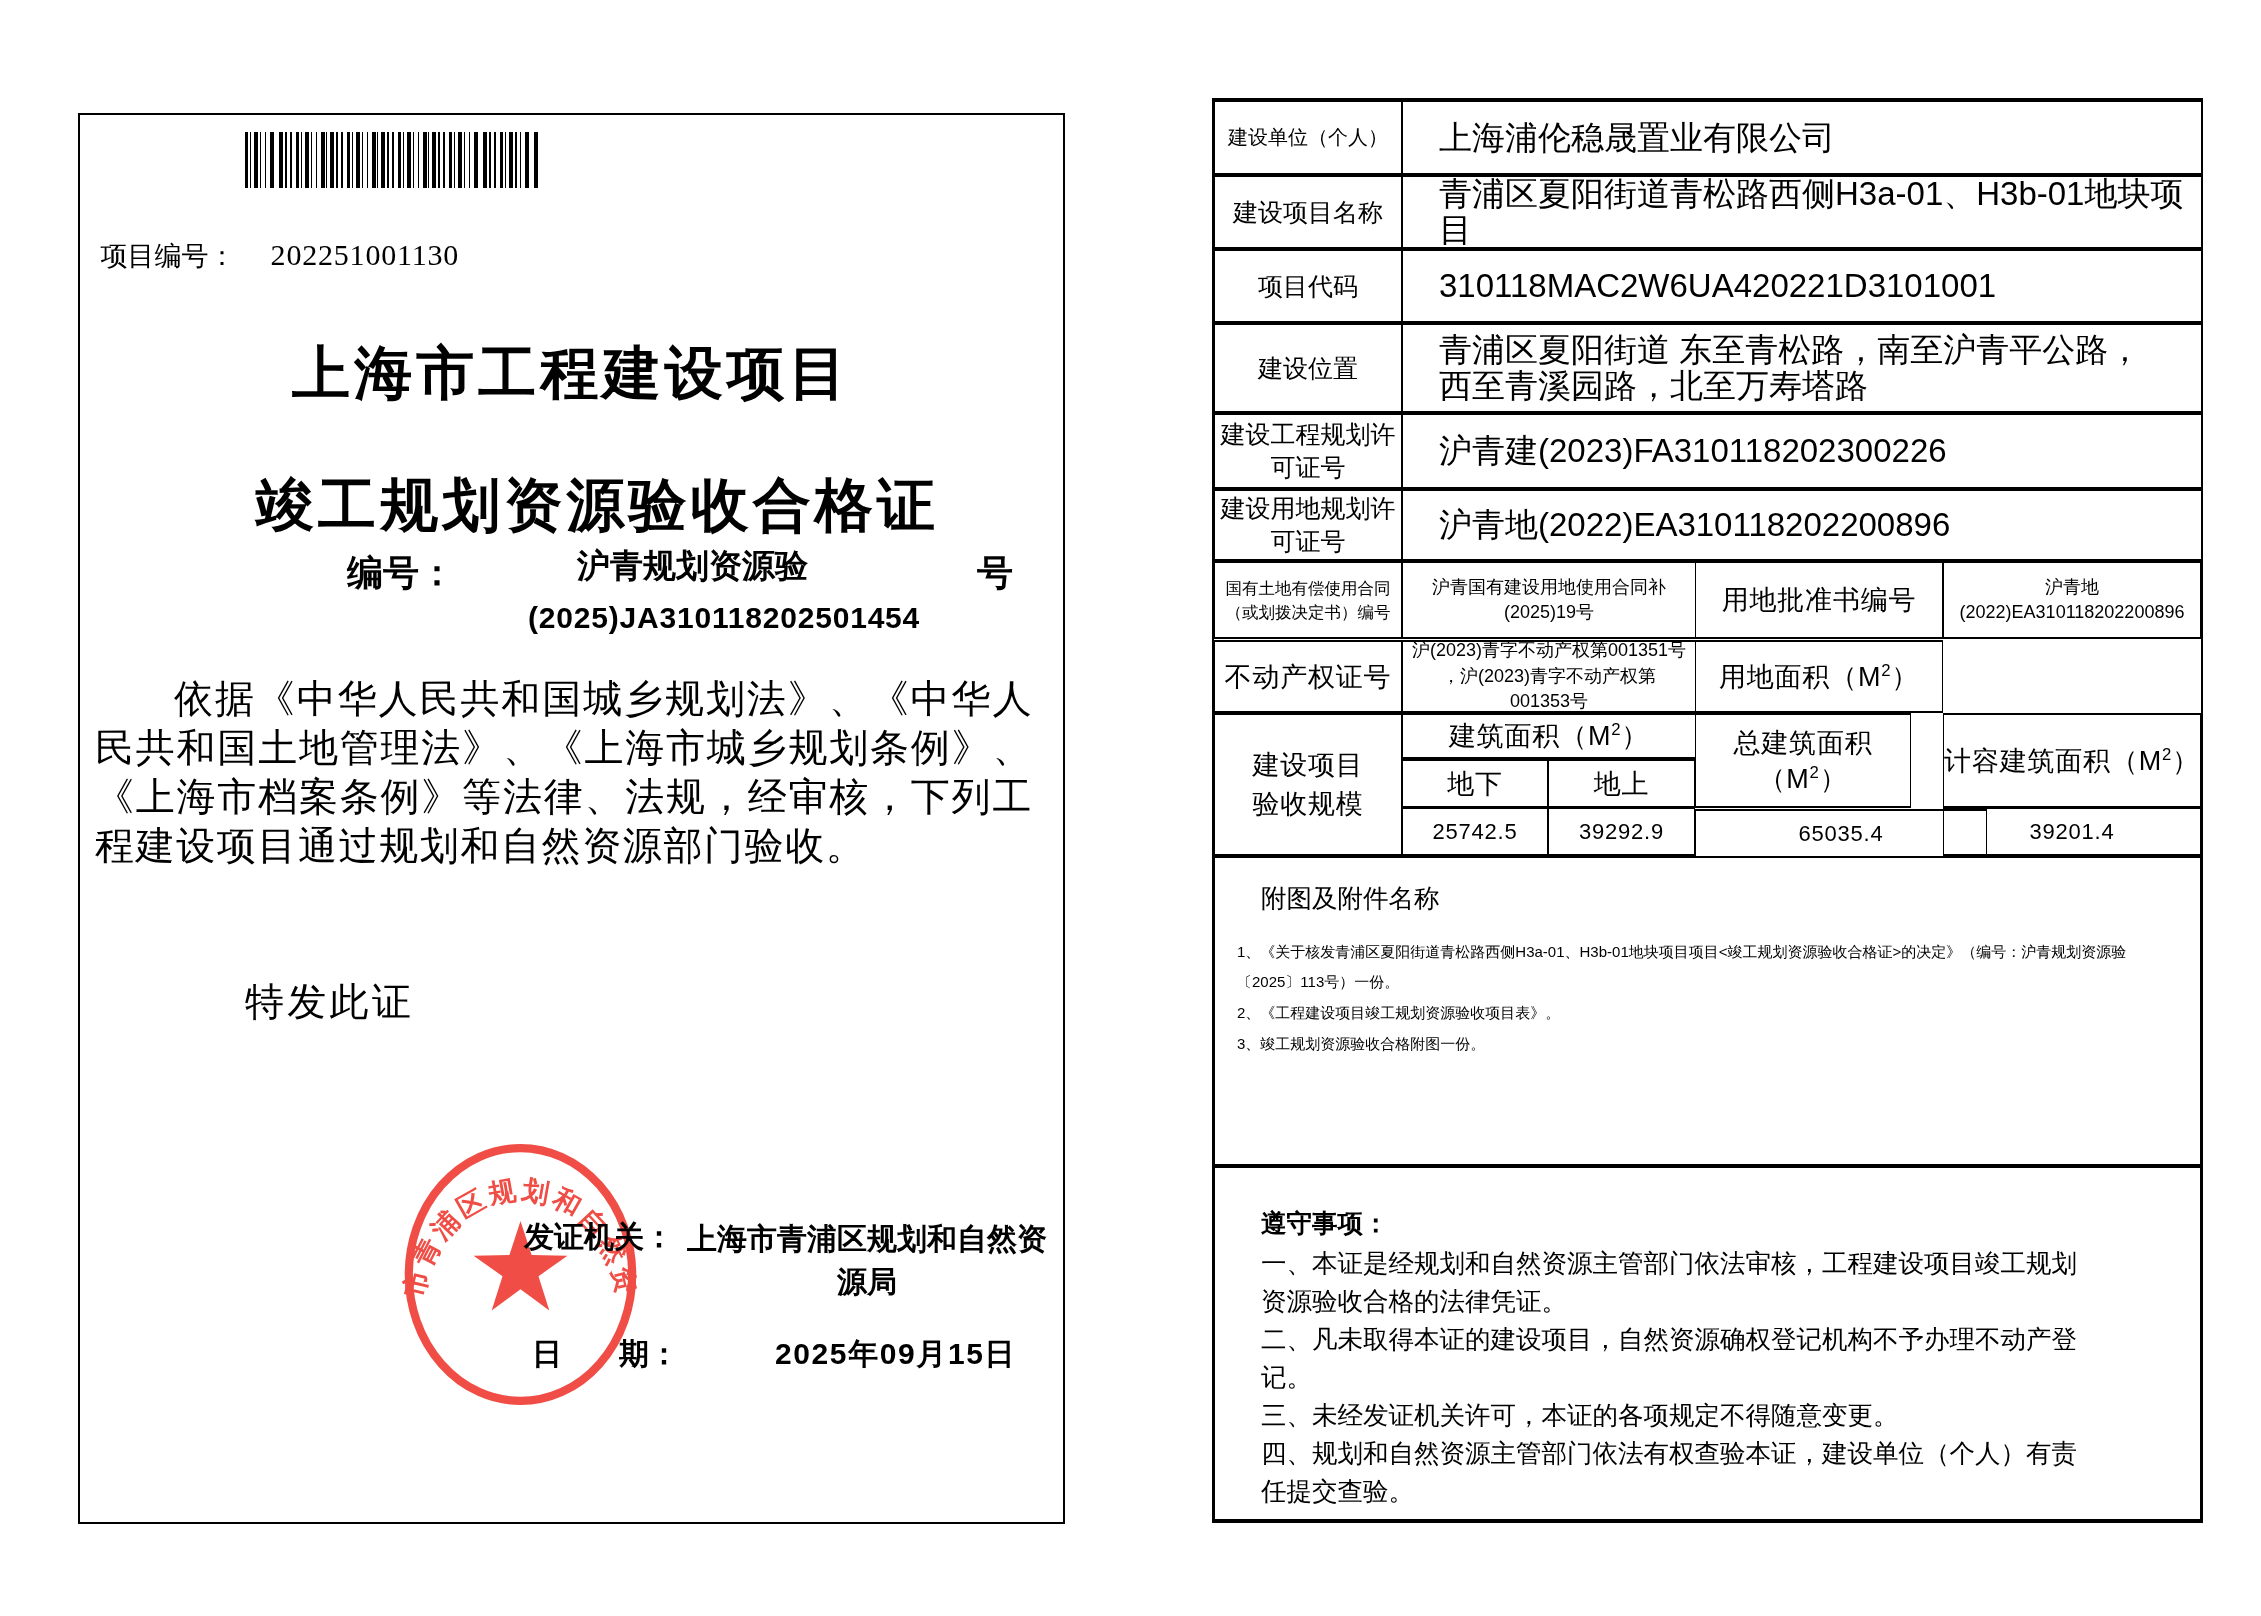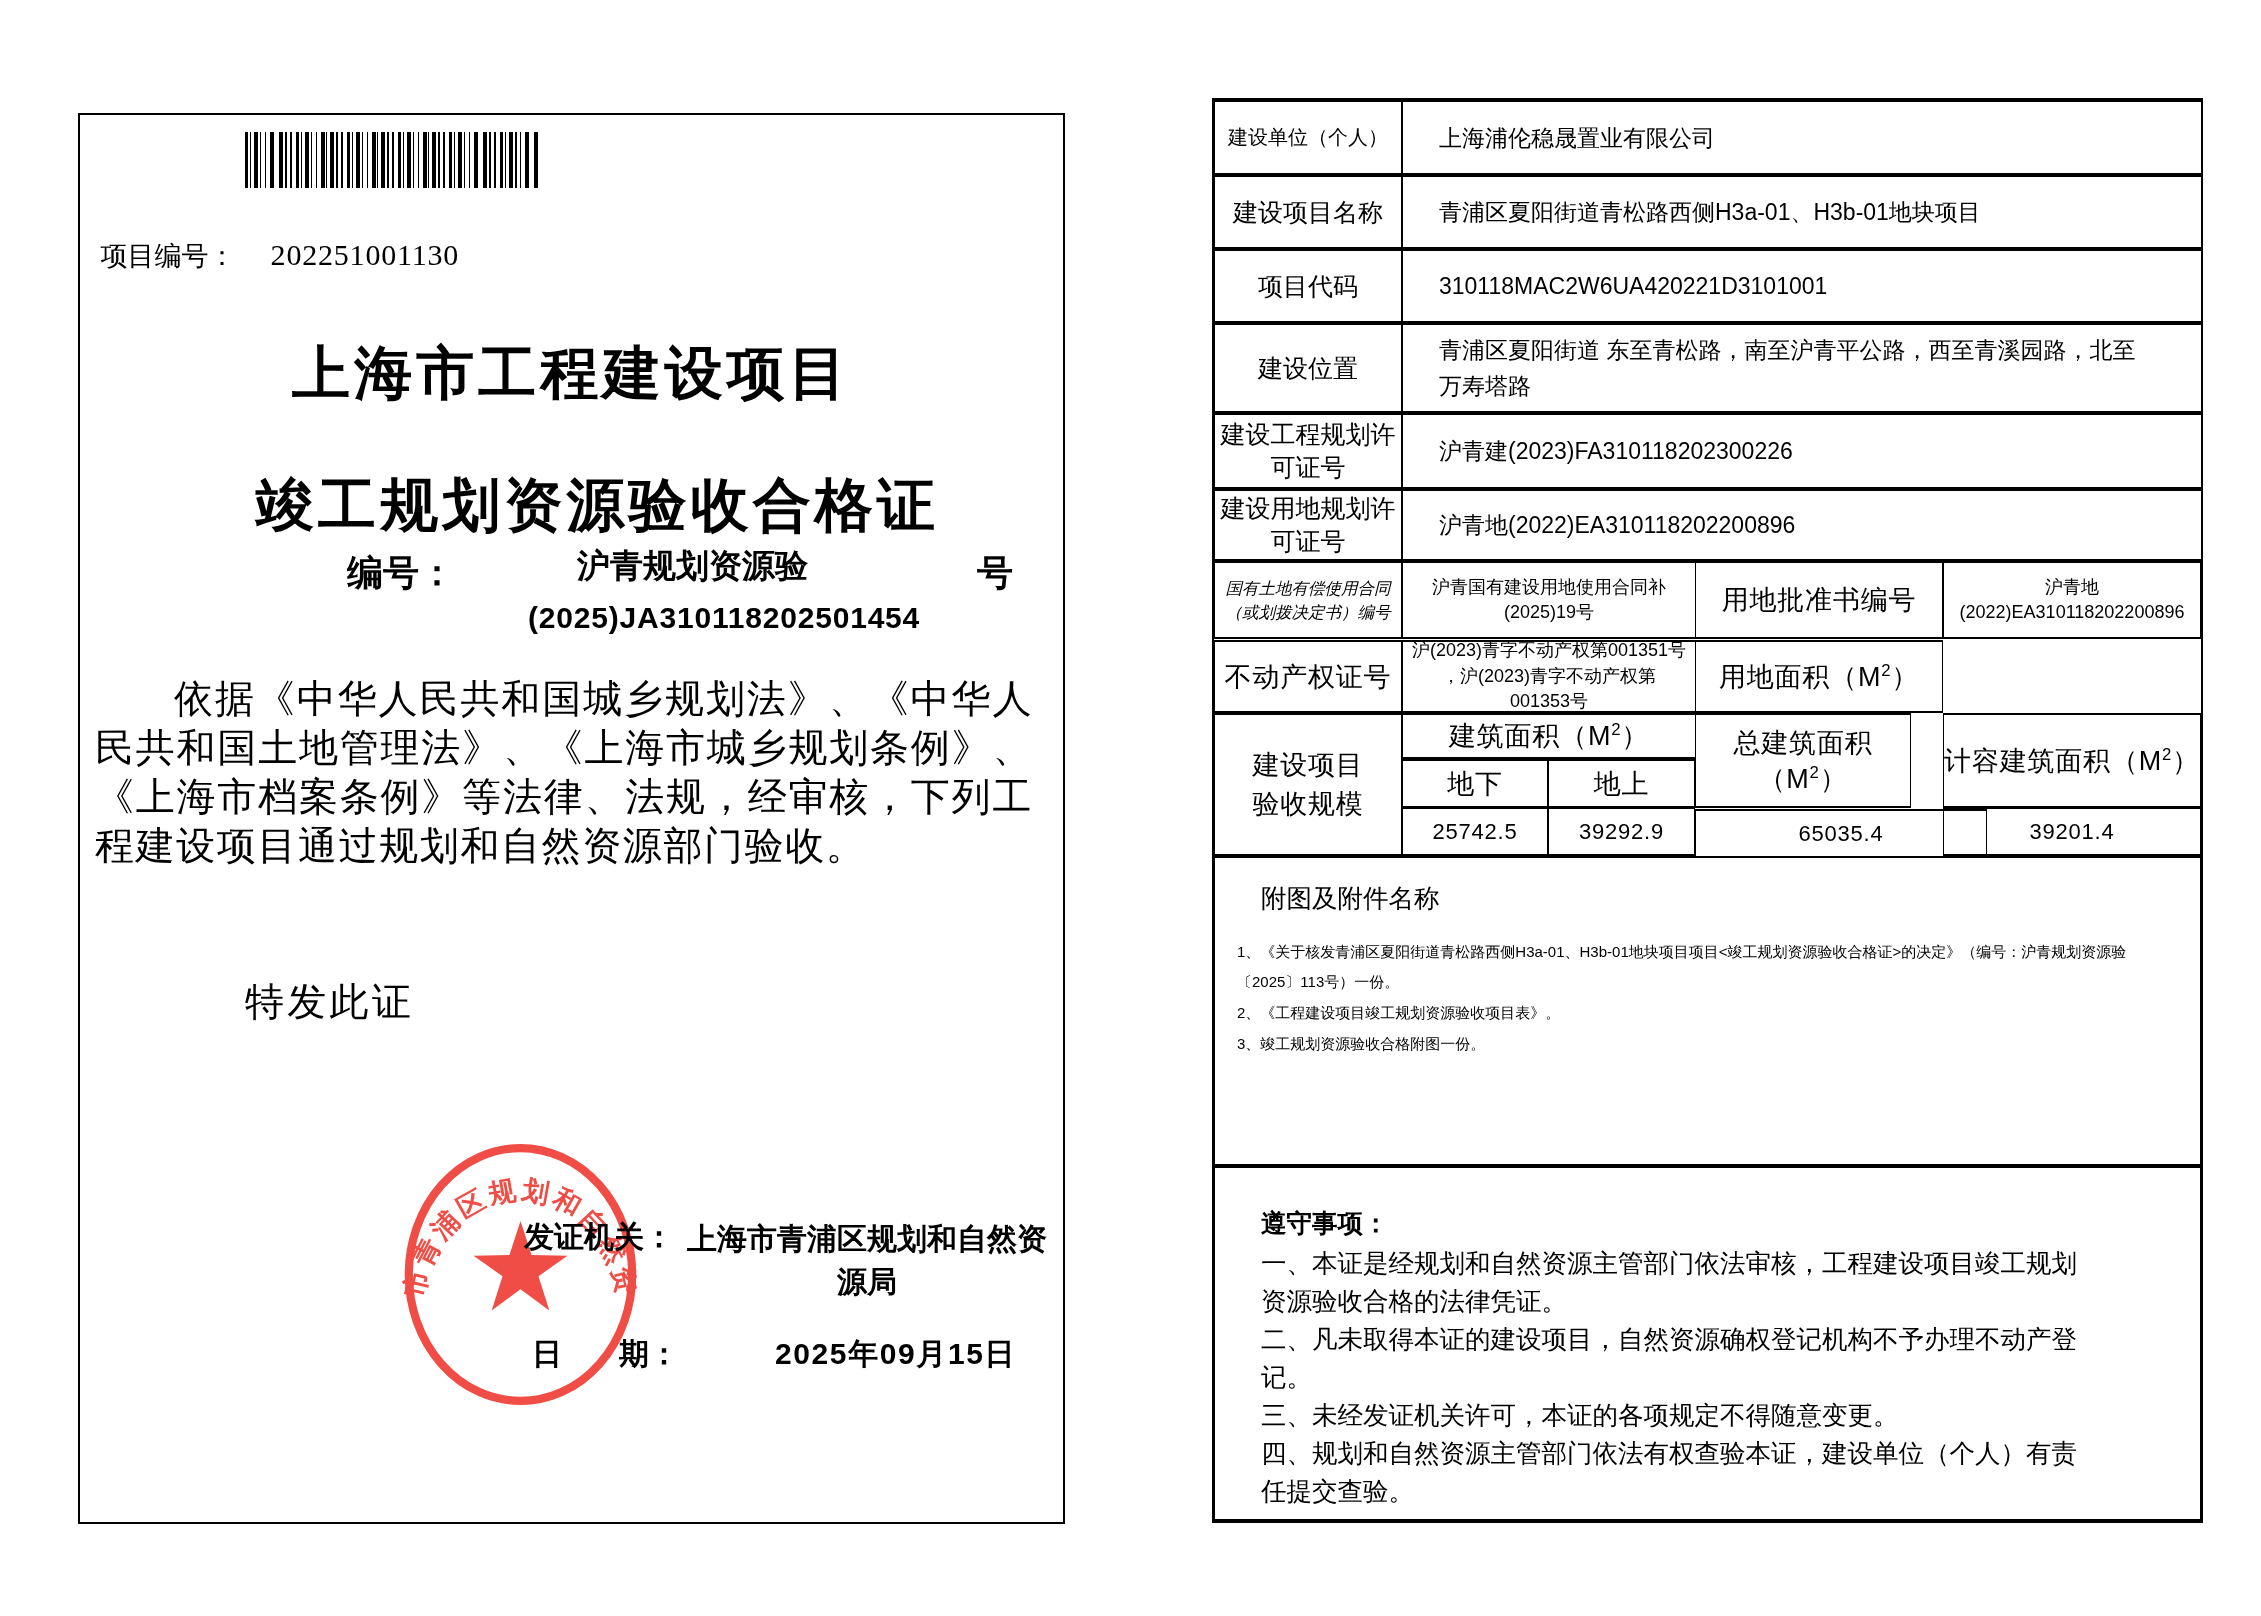--- a/index.html
+++ b/index.html
@@ -53,21 +53,21 @@
     position:absolute;box-sizing:border-box;
     border-top:2.5px solid #000;border-bottom:2.5px solid #000;
     border-left:1.6px solid #000;border-right:1.6px solid #000;
     display:flex;align-items:center;justify-content:center;
     text-align:center;overflow:hidden;
   }
   .cell.vleft{justify-content:flex-start;text-align:left;padding-left:36px;padding-right:16.5px;}
   .lab{font-size:25px;font-weight:500;line-height:33px;}
   .lab-sm{font-size:20px;font-weight:500;}
   .lab-xs{font-size:16.5px;line-height:24px;font-weight:500;}
-  .val{font-size:23px;font-weight:500;line-height:36px;}
+  .val{font-size:33px;font-weight:500;line-height:36px;}
   .val-sm{font-size:18px;line-height:25.5px;font-weight:500;}
   .big-lab{font-size:27px;font-weight:500;letter-spacing:0.8px;}
   .num{font-size:22px;font-weight:500;letter-spacing:0.8px;}
   .section{position:absolute;box-sizing:border-box;border-top:2.5px solid #000;border-bottom:2.5px solid #000;
     border-left:1.6px solid #000;border-right:1.6px solid #000;left:0;width:987px;}
   .attach-header{position:absolute;left:46px;top:23px;font-size:25.5px;font-weight:500;}
   .attach-items{position:absolute;left:22px;top:79px;width:913px;font-size:15px;line-height:30px;font-weight:500;}
   .attach-items div{margin-bottom:0.8px;}
   .rules-header{position:absolute;left:46px;top:38px;font-size:25.5px;font-weight:600;}
   .rules-items{position:absolute;left:46px;top:76px;width:827px;font-size:25.5px;line-height:38px;font-weight:500;}
@@ -157,21 +157,21 @@
       <span class="val">沪青建(2023)FA310118202300226</span>
     </div>
 
   <div class="cell" style="left:0;top:389px;width:188px;height:72px;">
       <span class="lab" style="max-width:176px;">建设用地规划许可证号</span>
     </div>
   <div class="cell vleft" style="left:188px;top:389px;width:800px;height:72px;">
       <span class="val">沪青地(2022)EA310118202200896</span>
     </div>
 
-  <div class="cell" style="left:0;top:461px;width:188px;height:78px;font-style:italic;">
+  <div class="cell" style="left:0;top:461px;width:188px;height:78px;">
       <span class="lab-xs" style="max-width:174px;">国有土地有偿使用合同（或划拨决定书）编号</span>
     </div>
   <div class="cell" style="left:188px;top:461px;width:294px;height:78px;">
     <span class="val-sm">
         <div>沪青国有建设用地使用合同补</div>
         <div>(2025)19号</div>
       </span>
   </div>
   <div class="cell" style="left:481px;top:461px;width:248px;height:78px;">
       <span class="big-lab">用地批准书编号</span>

